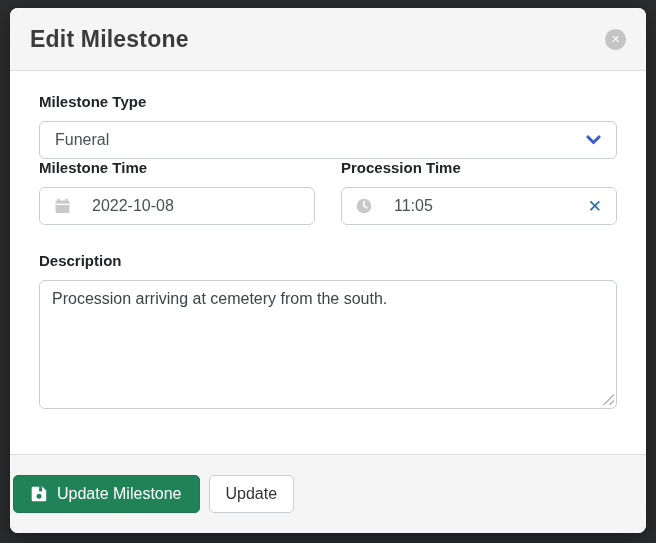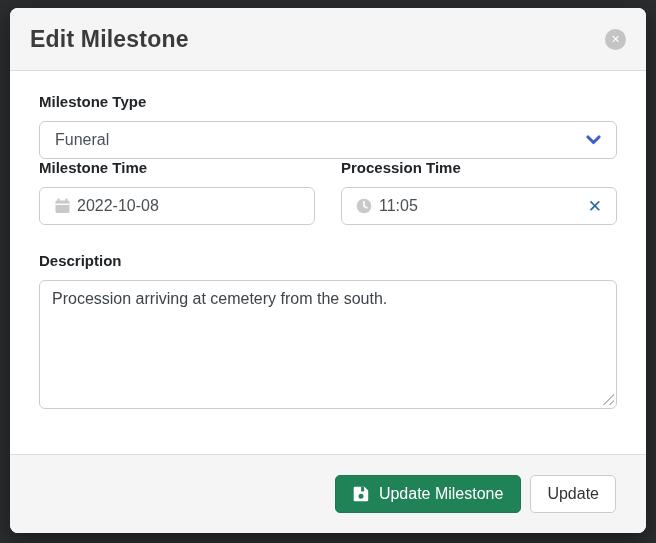--- a/index.html
+++ b/index.html
@@ -92,21 +92,21 @@
   .input-group {
     padding: 0 14px;
   }
   .input-icon {
     width: 16px; height: 16px;
     flex: 0 0 16px;
     display: flex;
     align-items: center;
     justify-content: center;
   }
-  .input-group .control-value { margin-left: 7px; }
+  .input-group .control-value { margin-left: 22px; }
   .clear-x {
     margin-left: auto;
     color: #2d6da3;
     font-weight: 900;
     font-size: 17px;
     line-height: 1;
     cursor: pointer;
     background: none;
     border: none;
     font-family: "DejaVu Sans", sans-serif;
@@ -136,23 +136,23 @@
     clip-path: polygon(100% 0, 100% 100%, 0 100%);
     cursor: nwse-resize;
   }
   .modal-footer {
     background: #f5f5f5;
     border-top: 1px solid #dcdcdc;
     height: 79px;
     flex: 0 0 79px;
     display: flex;
     align-items: center;
-    justify-content: flex-end;
+    justify-content: flex-start;
     gap: 9px;
-    padding: 0 30px;
+    padding: 0 3px;
   }
   .btn {
     height: 38px;
     border-radius: 5px;
     font-size: 16px;
     font-family: "Liberation Sans", "DejaVu Sans", sans-serif;
     cursor: pointer;
     display: inline-flex;
     align-items: center;
     justify-content: center;

